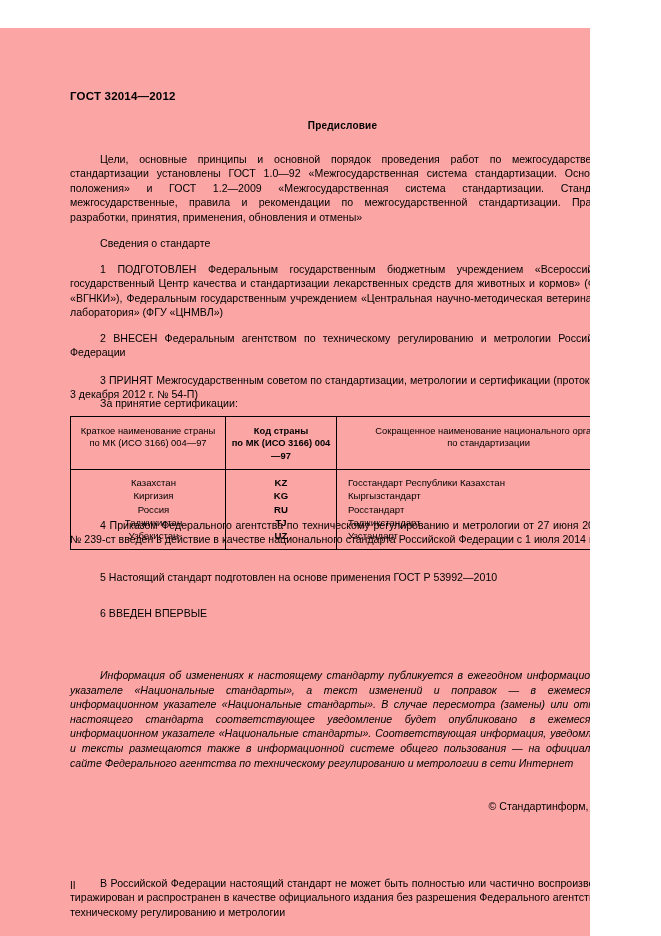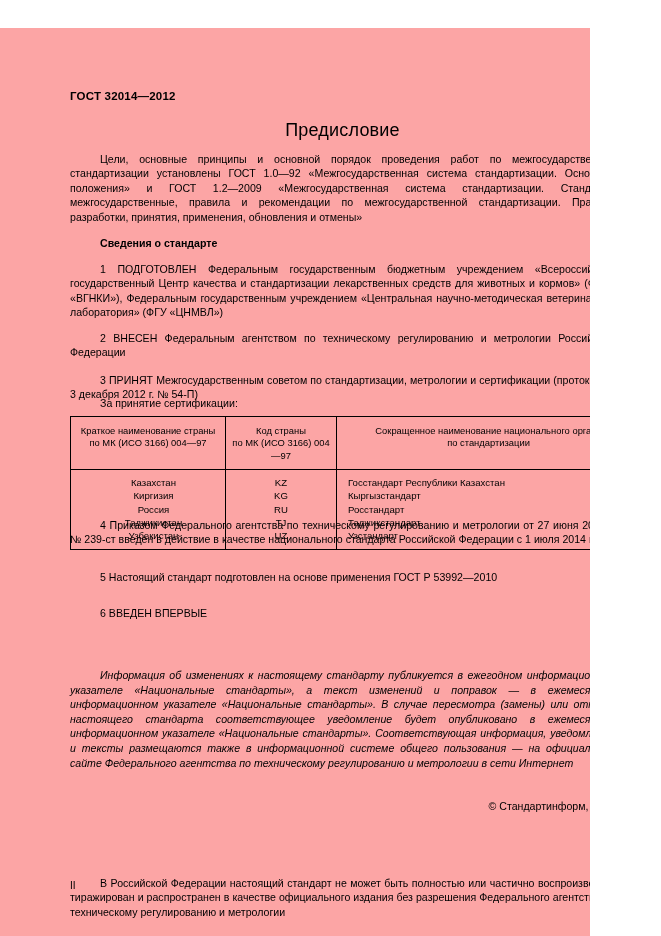--- a/index.html
+++ b/index.html
@@ -32,38 +32,38 @@
     white-space: nowrap;
   }
 
   
   .doc-title {
     position: absolute;
     left: 70px;
     top: 92px;
     width: 545px;
     text-align: center;
-    font-size: 18px;
-    font-weight: normal;
+    font-size: 10px;
+    font-weight: bold;
     letter-spacing: 0.2px;
   }
 
   
   .para {
     position: absolute;
     left: 70px;
     width: 545px;
     font-size: 10.6px;
     line-height: 14.4px;
     text-align: justify;
     text-justify: inter-word;
     hyphens: none;
   }
   .para.indent   { text-indent: 30px; }
-  .para.bold     { font-weight: bold; }
+  .para.bold     { font-weight: normal; }
   .para.ital     { font-style: italic; }
   .para.noj      { text-align: left; }
 
   
   .vote-table {
     position: absolute;
     left: 70px;
     top: 388px;
     width: 545px;
     border-collapse: collapse;
@@ -74,21 +74,21 @@
     border: 1px solid #000000;
     padding: 0;
     vertical-align: top;
   }
   .vote-table thead th {
     font-weight: normal;
     line-height: 12.4px;
     padding: 8px 4px 7px 4px;
   }
   .vote-table .c1 { width: 146px; }
-  .vote-table .c2 { width: 102px; }
+  .vote-table .c2 { width: 102px; font-weight: bold; }
   .vote-table .c3 { width: 295px; }
 
   .vote-table tbody td {
     padding: 0;
   }
   .cellbox {
     padding: 6px 0 7px 0;
   }
   .cellbox .ln {
     line-height: 13.2px;

